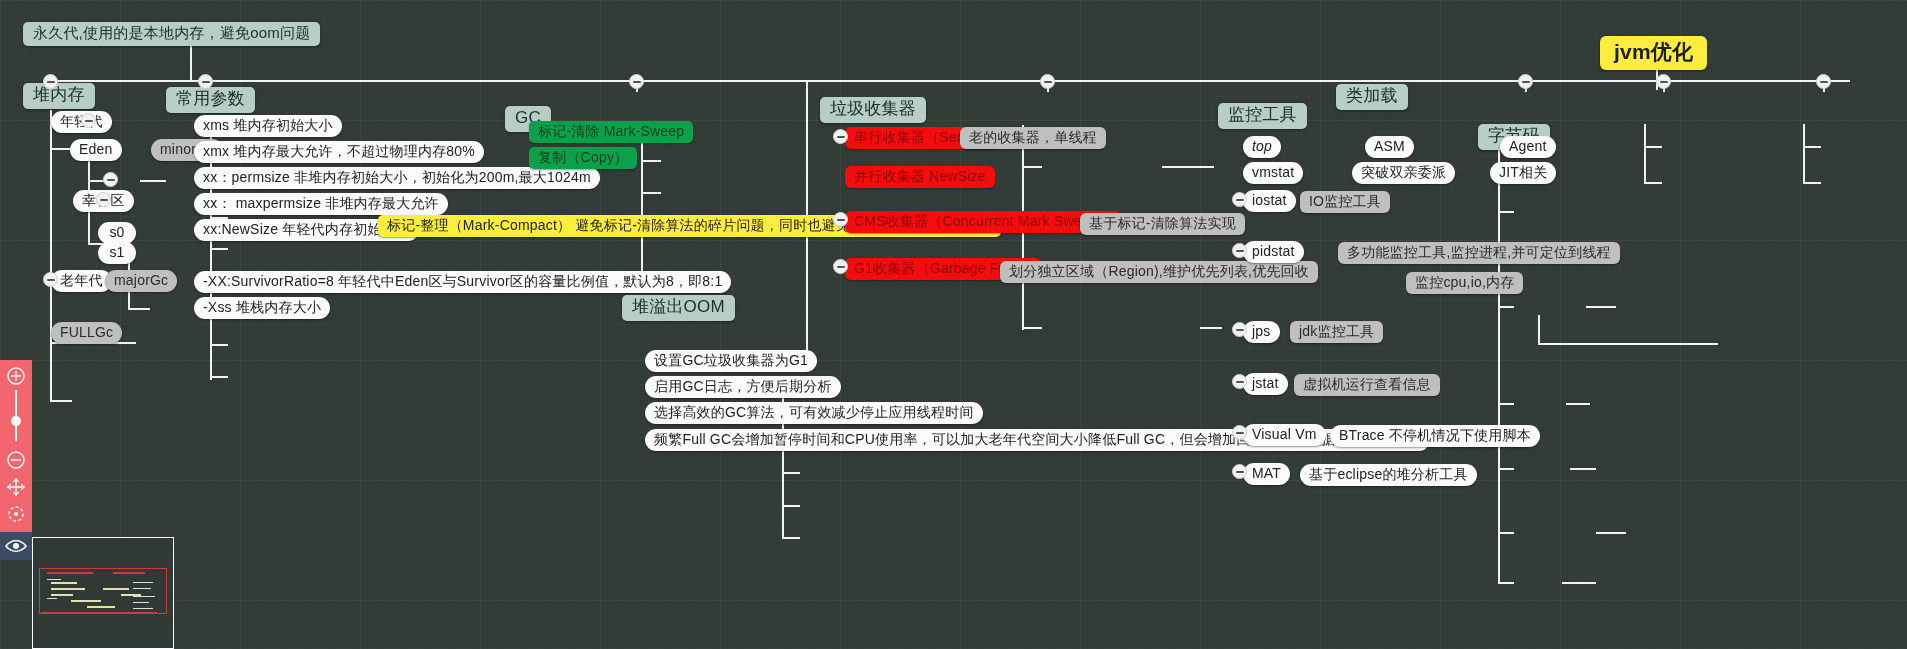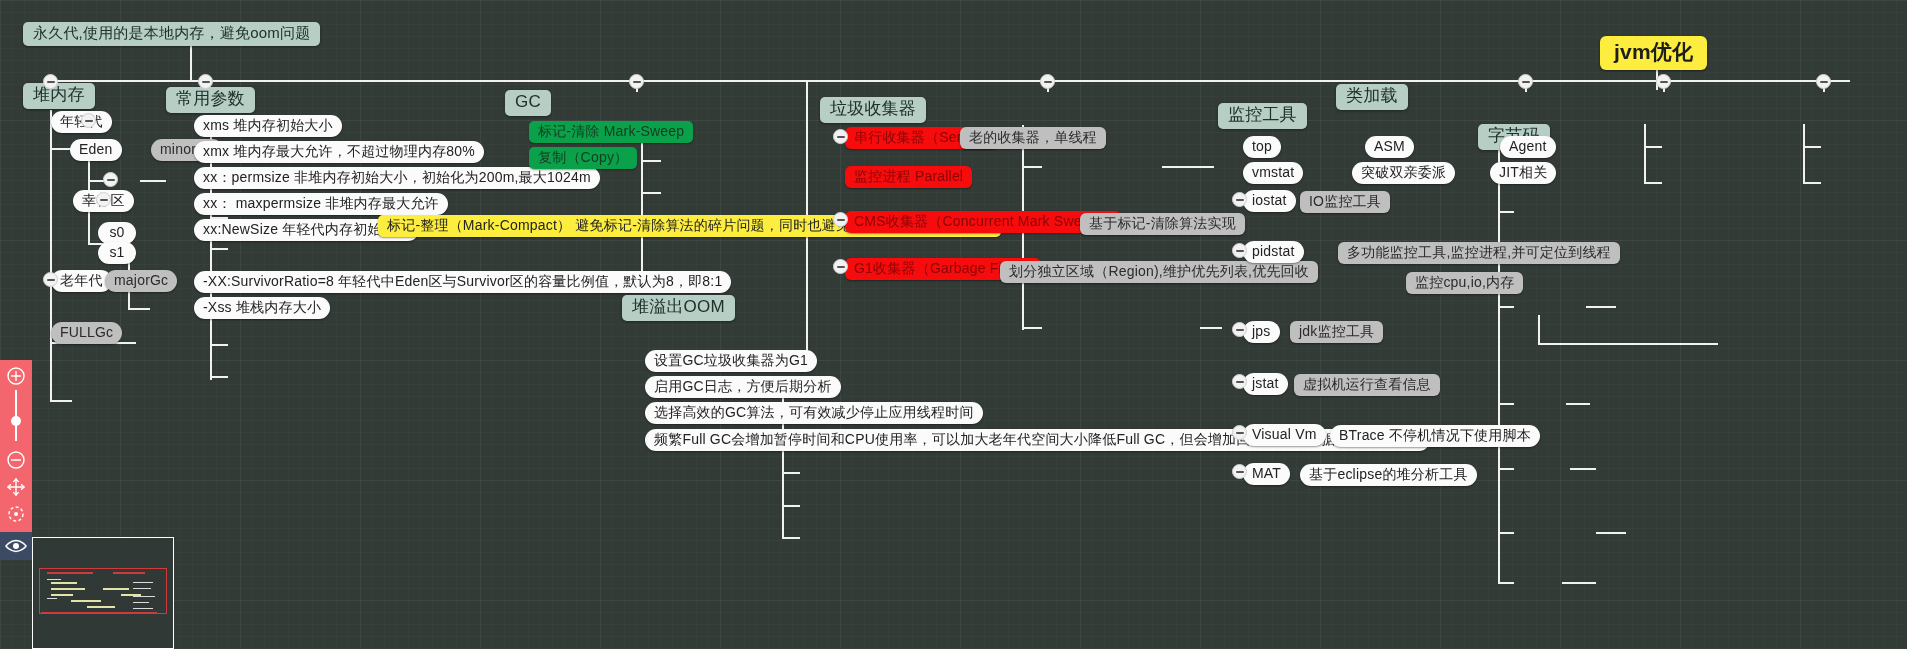--- a/index.html
+++ b/index.html
@@ -309,53 +309,53 @@
 
   <div class="node n-white pill" style="left:194px; top:115px;">xms 堆内存初始大小</div>
   <div class="node n-white pill" style="left:194px; top:141px;">xmx 堆内存最大允许，不超过物理内存80%</div>
   <div class="node n-white pill" style="left:194px; top:167px;">xx：permsize 非堆内存初始大小，初始化为200m,最大1024m</div>
   <div class="node n-white pill" style="left:194px; top:193px;">xx： maxpermsize 非堆内存最大允许</div>
   <div class="node n-white pill" style="left:194px; top:219px;">xx:NewSize 年轻代内存初始大小</div>
   <div class="node n-white pill" style="left:194px; top:271px;">-XX:SurvivorRatio=8 年轻代中Eden区与Survivor区的容量比例值，默认为8，即8:1</div>
   <div class="node n-white pill" style="left:194px; top:297px;">-Xss 堆栈内存大小</div>
 
   <div class="toggle" style="left:629px; top:74px;"></div>
-  <div class="node n-teal" style="left:505px; top:90px;">GC</div>
+  <div class="node n-teal" style="left:505px; top:106px;">GC</div>
 
   <div class="node n-green" style="left:529px; top:121px;">标记-清除 Mark-Sweep</div>
   <div class="node n-green" style="left:529px; top:147px;">复制（Copy）</div>
   <div class="node n-yellow" style="left:378px; top:215px;">标记-整理（Mark-Compact）   避免标记-清除算法的碎片问题，同时也避免了复制算法的空间问题</div>
 
   <div class="node n-teal" style="left:622px; top:295px;">堆溢出OOM</div>
   <div class="node n-white pill" style="left:645px; top:350px;">设置GC垃圾收集器为G1</div>
   <div class="node n-white pill" style="left:645px; top:376px;">启用GC日志，方便后期分析</div>
   <div class="node n-white pill" style="left:645px; top:402px;">选择高效的GC算法，可有效减少停止应用线程时间</div>
   <div class="node n-white pill" style="left:645px; top:429px;">频繁Full GC会增加暂停时间和CPU使用率，可以加大老年代空间大小降低Full GC，但会增加回收时间，根据业务适当取舍</div>
 
   <div class="toggle" style="left:1040px; top:74px;"></div>
   <div class="node n-teal" style="left:820px; top:97px;">垃圾收集器</div>
 
   <div class="toggle" style="left:833px; top:129px;"></div>
   <div class="node n-red" style="left:845px; top:127px;">串行收集器（Serial）</div>
   <div class="node n-grey sq" style="left:960px; top:127px;">老的收集器，单线程</div>
 
-  <div class="node n-red" style="left:845px; top:166px;">监控进程 Parallel</div>
+  <div class="node n-red" style="left:845px; top:166px;">并行收集器 NewSize</div>
 
   <div class="toggle" style="left:833px; top:212px;"></div>
   <div class="node n-red" style="left:845px; top:211px;">CMS收集器（Concurrent Mark Sweep）</div>
   <div class="node n-grey sq" style="left:1080px; top:213px;">基于标记-清除算法实现</div>
 
   <div class="toggle" style="left:833px; top:259px;"></div>
   <div class="node n-red" style="left:845px; top:258px;">G1收集器（Garbage First）</div>
   <div class="node n-grey sq" style="left:1000px; top:261px;">划分独立区域（Region),维护优先列表,优先回收</div>
 
   <div class="toggle" style="left:1518px; top:74px;"></div>
   <div class="node n-teal" style="left:1218px; top:103px;">监控工具</div>
 
-  <div class="node n-white pill" style="left:1243px; top:136px; min-width:38px;">top</div>
+  <div class="node n-white pill" style="left:1243px; top:136px; min-width:38px;font-style:italic;">top</div>
   <div class="node n-white pill" style="left:1243px; top:162px;">vmstat</div>
 
   <div class="toggle" style="left:1232px; top:192px;"></div>
   <div class="node n-white pill" style="left:1243px; top:190px;">iostat</div>
   <div class="node n-grey sq" style="left:1300px; top:191px;">IO监控工具</div>
 
   <div class="toggle" style="left:1232px; top:243px;"></div>
   <div class="node n-white pill" style="left:1243px; top:241px;">pidstat</div>
   <div class="node n-grey sq" style="left:1338px; top:242px;text-align:center;">多功能监控工具,监控进程,并可定位到线程</div>
   <div class="node n-grey sq" style="left:1406px; top:272px;">监控cpu,io,内存</div>

